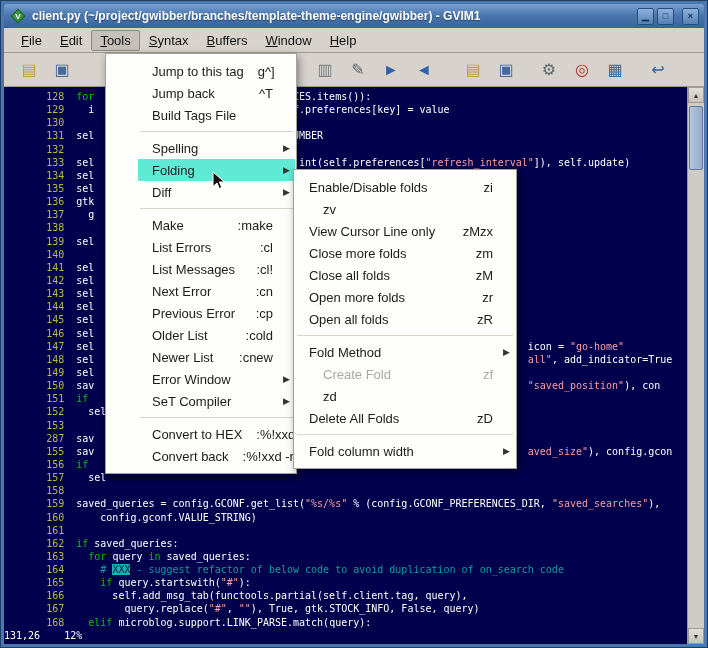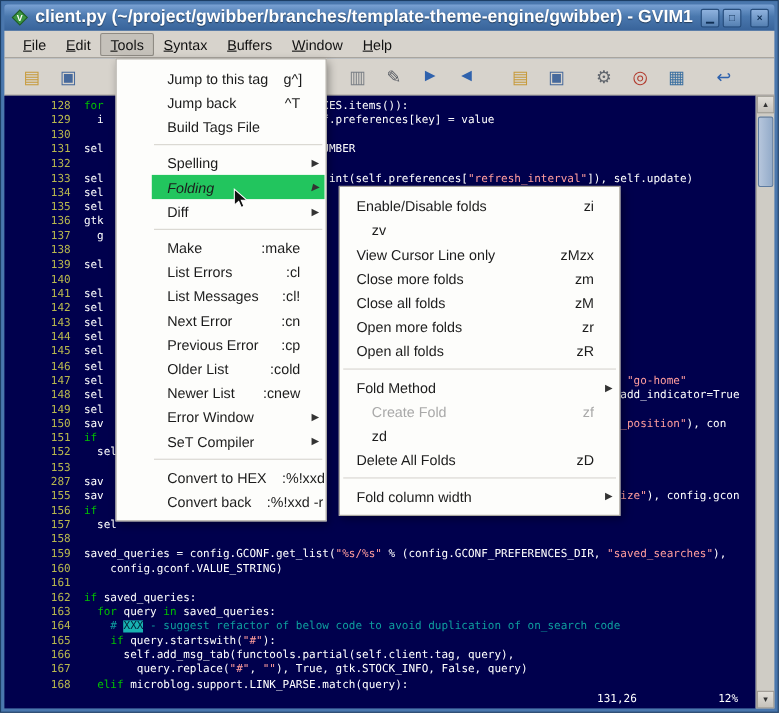--- a/index.html
+++ b/index.html
@@ -4,21 +4,21 @@
 <title>GVIM</title>
 <style>
   html,body{margin:0;padding:0;background:#666;}
   .window{position:relative;width:708px;height:648px;background:#4a77ad;border:1px solid #1d3f66;
           box-sizing:border-box;font-family:"Liberation Sans",sans-serif;overflow:hidden;}
   
   .titlebar{position:absolute;left:3px;top:3px;right:3px;height:24px;
             background:linear-gradient(#7aa2d4 0%,#4a78ae 45%,#38639a 100%);
             border-radius:3px 3px 0 0;display:flex;align-items:center;padding:0 5px;box-sizing:border-box;}
   .app-icon{width:17px;height:17px;display:flex;align-items:center;justify-content:center;}
-  .title-text{flex:1;color:#fff;font-weight:bold;font-size:16px;margin-left:6px;white-space:nowrap;
+  .title-text{flex:1;color:#fff;font-weight:bold;font-size:12px;margin-left:6px;white-space:nowrap;
               overflow:hidden;text-shadow:0 1px 1px rgba(0,0,0,.45);}
   .tb-controls{display:flex;align-items:center;}
   .tb-ctrl{width:17px;height:17px;margin-left:3px;background:linear-gradient(#8fb2de,#5580b2);
            border:1px solid #274d7c;border-radius:2px;color:#0f2f55;font-size:9px;font-weight:bold;
            display:flex;align-items:center;justify-content:center;box-sizing:border-box;}
   .tb-ctrl:last-child{margin-left:8px;}
   
   .menubar{position:absolute;left:3px;top:27px;right:3px;height:25px;background:#d7d3cc;
            border-bottom:1px solid #9e9a93;display:flex;align-items:center;padding-left:8px;box-sizing:border-box;}
   .mb-item{padding:3px 9px;font-size:13px;color:#111;}
@@ -32,41 +32,41 @@
   .main{position:absolute;left:3px;top:86px;right:3px;bottom:3px;display:flex;}
   .editor{flex:1;background:#00004d;overflow:hidden;position:relative;padding-top:3px;box-sizing:border-box;}
   .code-line{white-space:pre;font-family:"DejaVu Sans Mono",monospace;font-size:10px;
              height:13.15px;line-height:13.15px;color:#fff;}
   .lnum{color:#b9b94d;}
   .seg-n{color:#ffffff;}
   .seg-k{color:#00c000;}
   .seg-s{color:#ff9d9d;}
   .seg-c{color:#0e9e9e;}
   .seg-x{background:#18b2b2;color:#00223a;}
-  .ruler{position:absolute;left:0;right:0;bottom:0;height:16px;display:flex;justify-content:flex-end;
-         gap:74px;padding-right:16px;color:#fff;font-family:"DejaVu Sans Mono",monospace;
+  .ruler{position:absolute;left:0;right:0;bottom:0;height:16px;display:flex;
+         gap:24px;padding-right:16px;color:#fff;font-family:"DejaVu Sans Mono",monospace;
          font-size:10px;line-height:16px;box-sizing:border-box;}
   
   .scrollbar{width:17px;background:#cfccc5;border-left:1px solid #9e9a93;position:relative;box-sizing:border-box;}
   .sb-btn{position:absolute;left:0;right:0;height:16px;background:linear-gradient(#e2dfd9,#c6c2bb);
           border:1px solid #9e9a93;display:flex;align-items:center;justify-content:center;
           font-size:7px;color:#333;box-sizing:border-box;}
   .sb-up{top:0;} .sb-down{bottom:0;}
   .sb-thumb{position:absolute;left:1px;right:1px;top:19px;height:64px;
             background:linear-gradient(90deg,#b6c6dc,#93abc9);border:1px solid #5d7ba0;border-radius:2px;box-sizing:border-box;}
   
   .menu-popup{position:absolute;background:#fdfdfb;border:1px solid #a5a19a;
               box-shadow:2px 3px 8px rgba(0,0,0,.4);padding:6px 1px;z-index:10;box-sizing:border-box;}
   #tools-menu{left:104px;top:52px;width:192px;padding-left:32px;}
-  #folding-menu{left:292px;top:168px;width:256px;margin-left:15px;}
+  #folding-menu{left:292px;top:168px;width:224px;}
   .menu-item{display:flex;align-items:center;height:22px;padding:0 5px 0 14px;font-size:13px;color:#1c1c1c;}
   .mi-label{flex:1;white-space:nowrap;}
   .mi-shortcut{margin-left:14px;margin-right:8px;white-space:nowrap;}
   .mi-arrow{width:9px;font-size:9px;color:#333;text-align:right;}
-  .menu-item.hl{background:#22c55e;font-style:italic;}
+  .menu-item.hl{background:#5eead4;}
   .menu-item.disabled{color:#a9a9a9;padding-left:28px;}
   .menu-sep{height:1px;background:#d8d5cf;margin:5px 2px;}
   .cursor{position:absolute;left:211px;top:170px;z-index:20;}
   u{text-decoration:underline;}
 </style>
 </head>
 <body>
 
 <div class="window">
 

